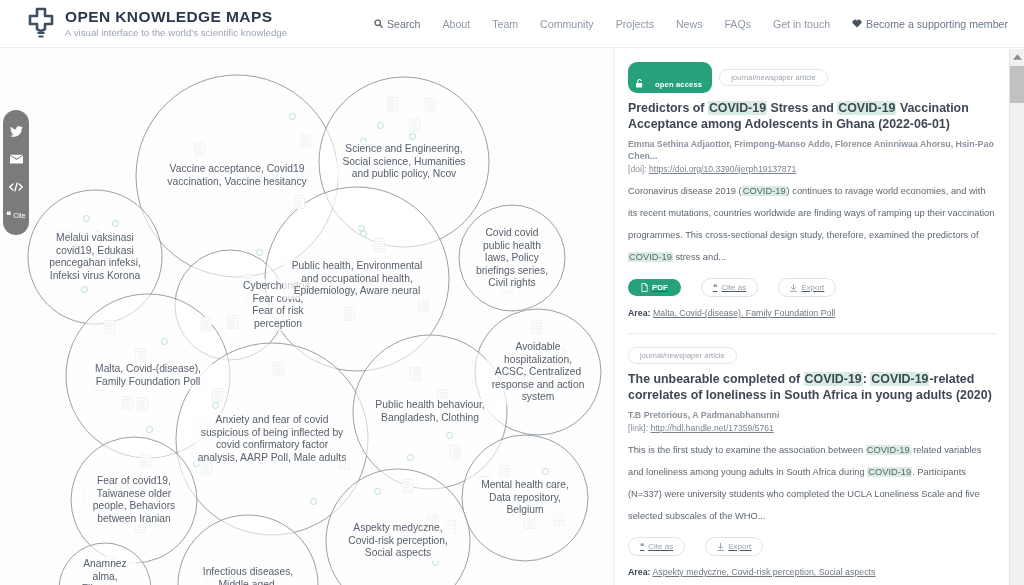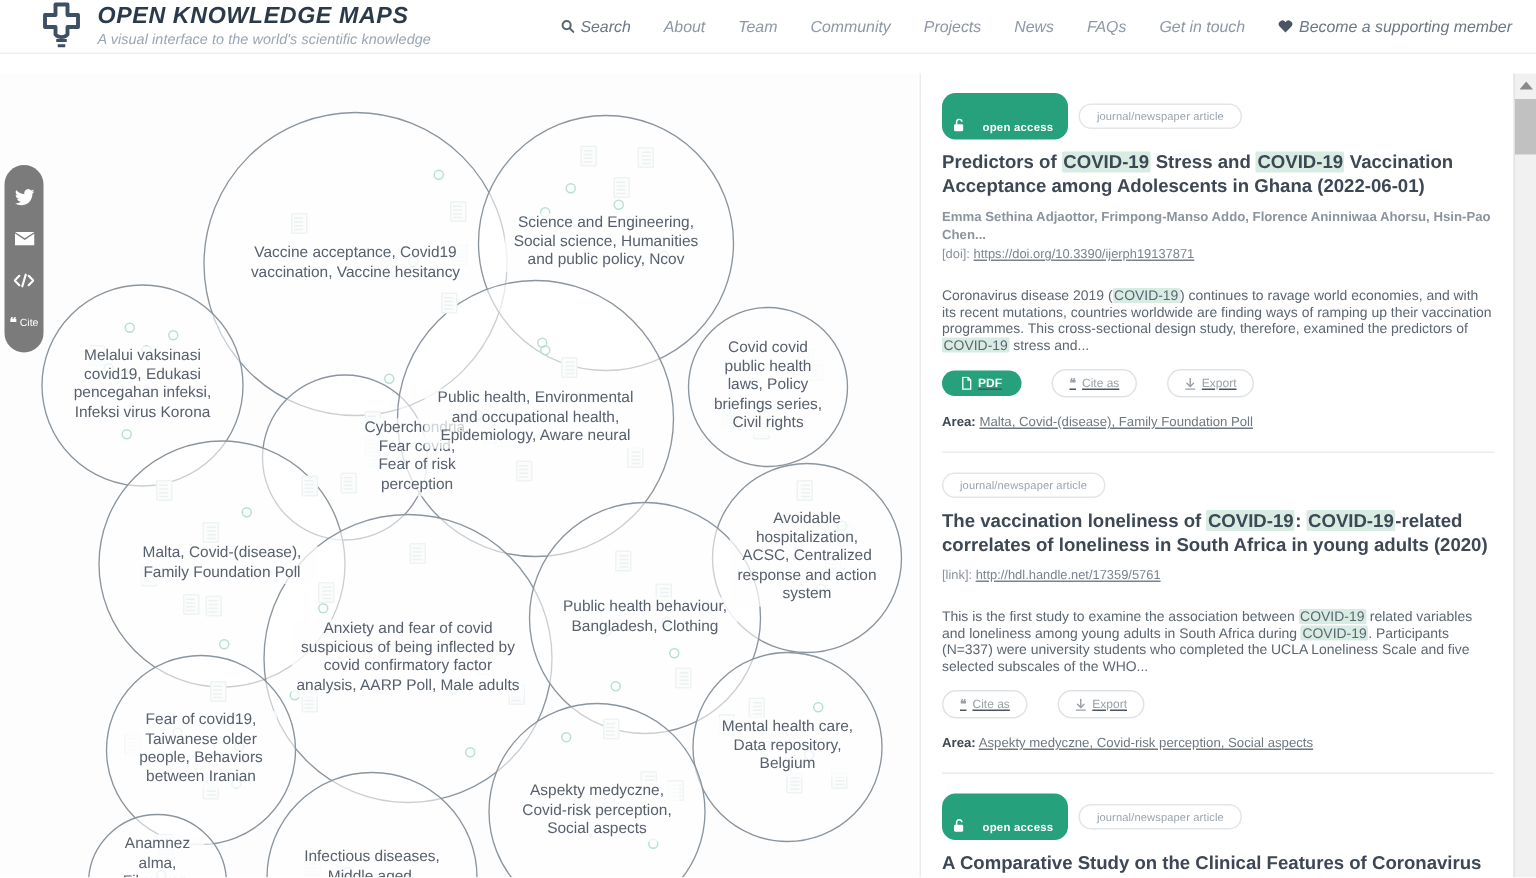--- a/index.html
+++ b/index.html
@@ -7,26 +7,25 @@
     width: 1024px; height: 585px;
     overflow: hidden;
     background: #ffffff;
     font-family: "Liberation Sans", sans-serif;
     color: #4a5568;
   }
   .page { position: relative; width: 1024px; height: 585px; overflow: hidden; }
 
   
   .header {
-    position: absolute; top: 0; left: 0; width: 1024px; height: 36px;
+    position: absolute; top: 0; left: 0; width: 1024px; height: 48px;
     background: #ffffff;
     border-bottom: 1px solid #eceff1;
     display: flex; align-items: center;
     z-index: 40;
-    font-style: italic;
   }
   .brand { display: flex; align-items: center; margin-left: 26px; }
   .brand-logo { width: 30px; height: 34px; position: relative; flex: none; }
   .brand-text { margin-left: 9px; line-height: 1.12; }
   .brand-title {
     font-size: 15.5px; font-weight: bold; letter-spacing: .4px;
     color: #2b3a4a;
   }
   .brand-sub { font-size: 9.6px; color: #9aa5b1; letter-spacing: .05px; margin-top: 2px;}
 
@@ -125,22 +124,22 @@
   .r-title {
     font-size: 12.4px; font-weight: bold; color: #3d4854;
     line-height: 15.5px; margin-bottom: 6px; cursor: pointer;
   }
   .hl { background: #d8ece3; border-radius: 1px; padding: 0 1px; }
   .r-authors { font-size: 8.8px; color: #8b949d; line-height: 12px; font-weight: bold; }
   .r-journal { font-size: 8.4px; color: #9aa3ab; font-style: italic; line-height: 12px; }
   .r-doi { font-size: 8.6px; color: #8b949d; line-height: 13px; margin-top: 1px; }
   .r-doi a { color: #7a838c; text-decoration: underline; }
   .r-abstract {
-    font-size: 9.3px; color: #5c6670; line-height: 11px;
-    margin-top: 16px;
+    font-size: 9.3px; color: #5c6670; line-height: 22px;
+    margin-top: 4px;
   }
   .r-actions { display: flex; gap: 20px; margin-top: 10px; align-items: center; text-decoration: underline; }
   .btn-pdf {
     background: #26a17b; color: #fff; font-size: 8px; font-weight: bold;
     border-radius: 10px; padding: 4px 13px; display:flex; align-items:center; gap:4px;
     cursor: pointer;
   }
   .btn-ghost {
     border: 1px solid #dfe3e6; color: #98a1a9; font-size: 8px;
     border-radius: 10px; padding: 4px 11px; display:flex; align-items:center; gap:4px;
@@ -427,21 +426,22 @@
               </span>
               <span>Export</span>
             </div>
           </div>
           <div class="r-area"><b>Area:</b> <span class="v">Malta, Covid-(disease), Family Foundation Poll</span></div>
         </div>
         <div class="result">
           <div class="badges">
             <div class="badge-type">journal/newspaper article</div>
           </div>
-          <div class="r-title"><span>The vaccination loneliness of </span><span class="hl">COVID-19</span><span>: </span><span class="hl">COVID-19</span><span>-related correlates of loneliness in South Africa in young adults (2020)</span></div>
+          <div class="r-title"><span>The unbearable completed of </span><span class="hl">COVID-19</span><span>: </span><span class="hl">COVID-19</span><span>-related correlates of loneliness in South Africa in young adults (2020)</span></div>
+          <div class="r-authors">T.B Pretorious, A Padmanabhanunni</div>
           <div class="r-doi"><span>[link]: </span> <a>http://hdl.handle.net/17359/5761</a></div>
           <div class="r-abstract"><span>This is the first study to examine the association between </span><span class="hl">COVID-19</span><span> related variables and loneliness among young adults in South Africa during </span><span class="hl">COVID-19</span><span>. Participants (N=337) were university students who completed the UCLA Loneliness Scale and five selected subscales of the WHO...</span></div>
           <div class="r-actions">
             <div class="btn-ghost">
               <span style="display: flex;">
                 <span style="font-weight:bold;font-size:8px;">❝</span>
               </span>
               <span>Cite as</span>
             </div>
             <div class="btn-ghost">

